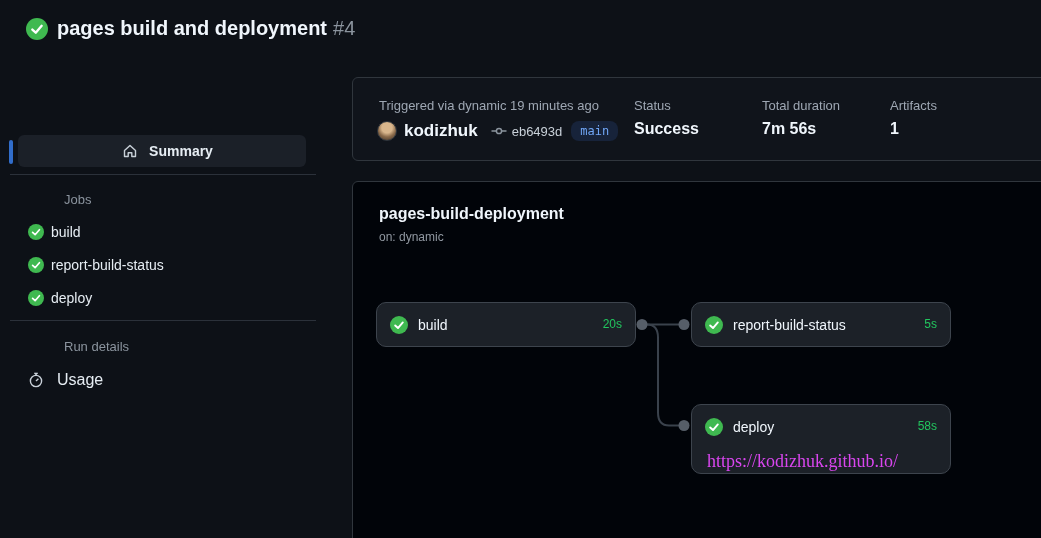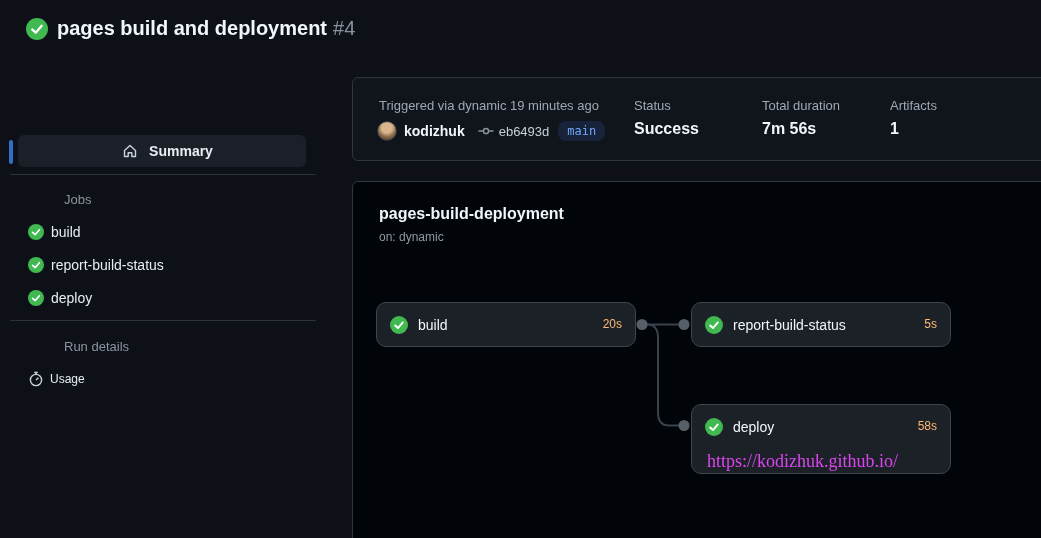--- a/index.html
+++ b/index.html
@@ -26,35 +26,35 @@
   }
   .summary-item .nav-icon { width:16px; height:16px; margin-left:11px; }
   .summary-item span { margin-left:11px; font-size:14px; font-weight:600; color:#e6edf3; }
   .sb-divider { position:absolute; left:10px; width:306px; height:1px; background:#2b313a; }
   .sb-heading { position:absolute; left:28px; font-size:13px; color:#8b949e;margin-left:36px; }
   .job-row { position:absolute; left:28px; display:flex; align-items:center; cursor:pointer; }
   .job-row svg { width:16px; height:16px; flex:none; }
   .job-row span { margin-left:7px; font-size:14px; color:#e6edf3; }
   .usage-row { position:absolute; left:28px; top:311px; display:flex; align-items:center; cursor:pointer; }
   .usage-row svg { width:16px; height:16px; }
-  .usage-row span { margin-left:6px; font-size:12px; color:#e6edf3; }
+  .usage-row span { margin-left:13px; font-size:16px; color:#e6edf3; }
 
   
   .info-card {
     position:absolute; left:352px; top:77px; width:700px; height:84px;
     background:#10141b; border:1px solid #30363d; border-radius:6px;
   }
   .triggered-text { position:absolute; left:26px; top:20px; font-size:13px; color:#9ea7b3; white-space:nowrap; }
   .actor-row { position:absolute; left:24px; top:43px; display:flex; align-items:center; }
   .avatar {
     width:20px; height:20px; border-radius:50%; flex:none;
     background:radial-gradient(circle at 50% 32%, #d9b68c 0 34%, #8a6a4a 60%, #3a2e26 100%);
     border:1px solid #30363d; cursor:pointer;
   }
-  .actor-name { margin-left:7px; font-size:14px; font-weight:600; color:#f0f6fc; cursor:pointer; }
+  .actor-name { margin-left:7px; font-size:17px; font-weight:600; color:#f0f6fc; cursor:pointer; }
   .commit-icon { width:16px; height:16px; margin-left:13px; }
   .commit-sha { margin-left:5px; font-size:13px; color:#c9d1d9; cursor:pointer; }
   .branch-badge {
     margin-left:9px; font-family:"DejaVu Sans Mono", monospace; font-size:12px;
     color:#71a7f7; background:#17233a; border-radius:8px; padding:3px 9px; cursor:pointer;
   }
   .stat-col { position:absolute; top:0; height:84px; }
   .stat-label { position:absolute; top:20px; font-size:13px; color:#9ea7b3; white-space:nowrap; }
   .stat-value { position:absolute; top:42px; font-size:16px; font-weight:700; color:#f0f6fc; white-space:nowrap; }
   .stat-status { left:281px; } .stat-duration { left:409px; } .stat-artifacts { left:537px; }
@@ -70,21 +70,21 @@
   .job-node {
     position:absolute; width:260px; background:#1c2128; border:1px solid #3d444d;
     border-radius:10px; cursor:pointer;
   }
   .node-build  { left:23px;  top:120px; height:45px; }
   .node-report { left:338px; top:120px; height:45px; }
   .node-deploy { left:338px; top:222px; height:70px; }
   .node-main-row { position:absolute; left:0; top:0; width:100%; height:43px; display:flex; align-items:center; }
   .node-main-row svg { width:18px; height:18px; margin-left:13px; flex:none; }
   .node-name { margin-left:10px; font-size:14px; color:#f0f6fc; white-space:nowrap; }
-  .node-duration { position:absolute; right:13px; top:14px; font-size:12px; color:#fdba74; }
+  .node-duration { position:absolute; right:13px; top:14px; font-size:12px; color:#22c55e; }
   .node-link { position:absolute; left:15px; top:46px; font-size:18px; color:#d946ef; text-decoration:none; white-space:nowrap;font-family:Liberation Serif, serif; }
 </style>
 </head>
 <body>
 
 <div class="page-header">
   <svg class="status-icon" viewBox="0 0 16 16">
     <circle cx="8" cy="8" r="8" fill="#3fb950"></circle>
     <polyline points="4.6,8.4 7.1,10.7 11.4,5.7" fill="none" stroke="#ffffff" stroke-width="1.7" stroke-linecap="round" stroke-linejoin="round"></polyline>
   </svg>

